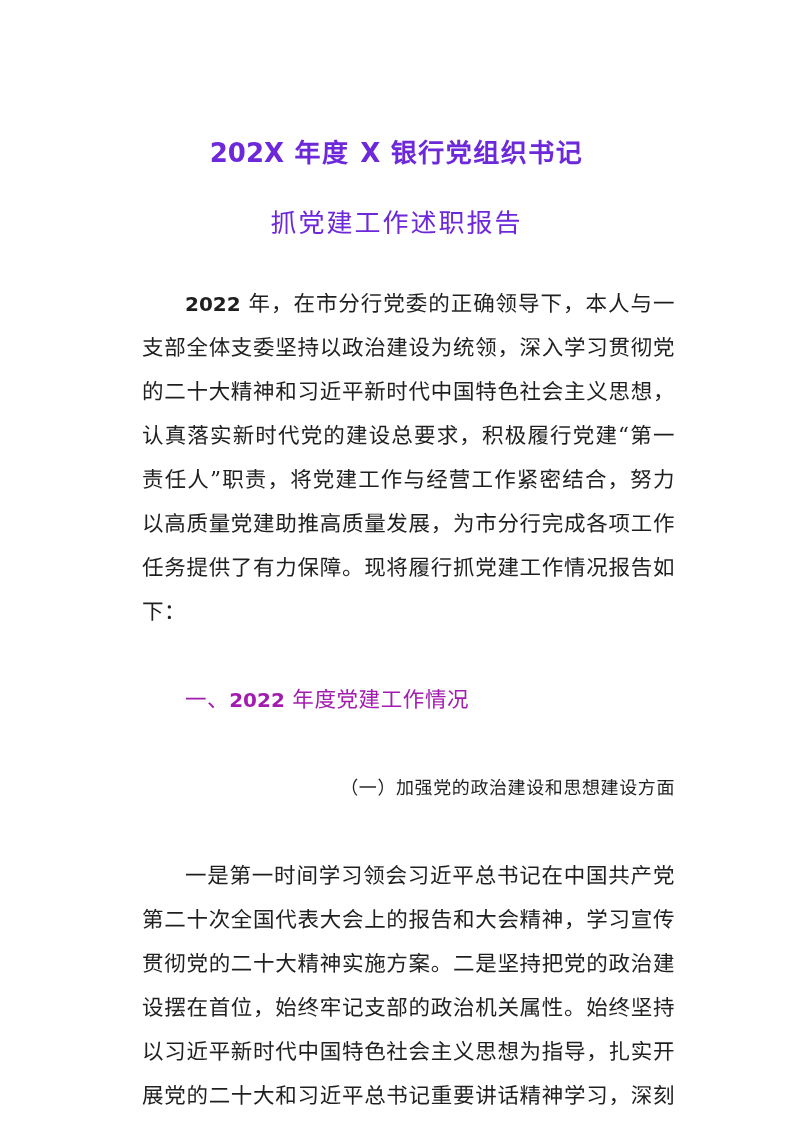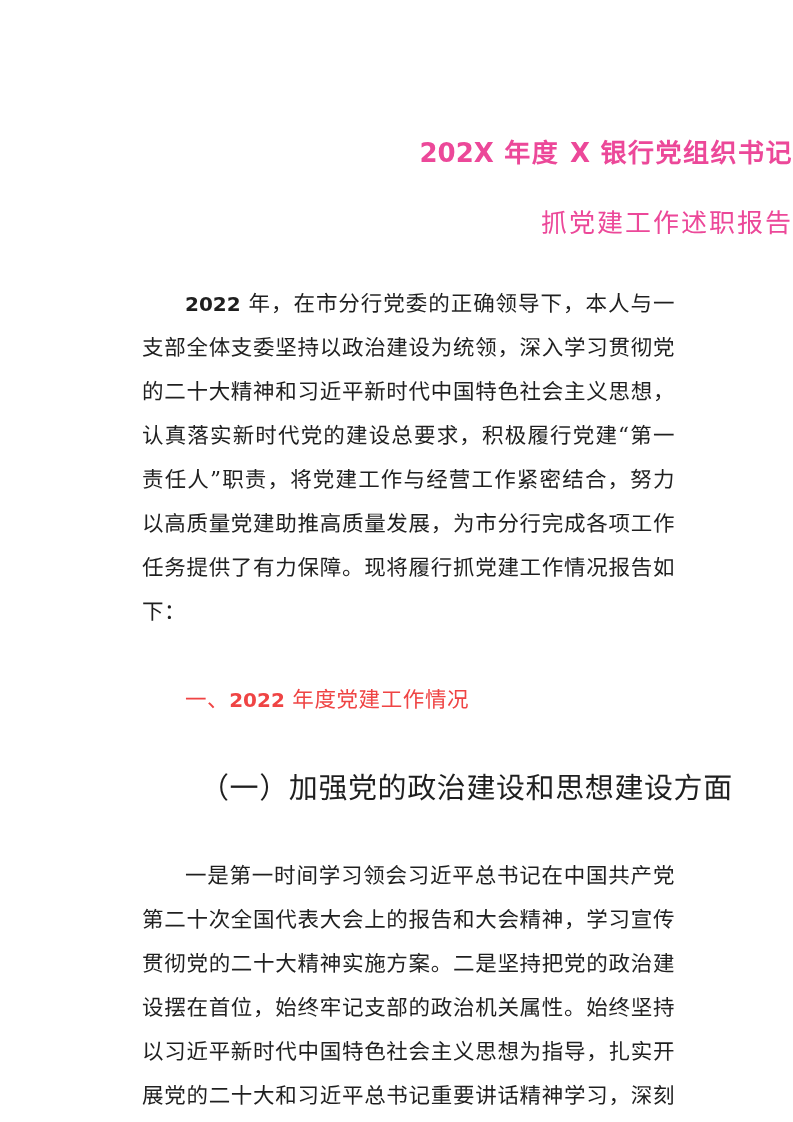--- a/index.html
+++ b/index.html
@@ -24,25 +24,25 @@
   }
 
   
   .title-block {
     padding-top: 118px;
     margin-left: -118px;
     margin-right: -118px;
   }
 
   .doc-title-line {
-    text-align: right;
+    text-align: center;
     font-size: 26px;
     line-height: 70px;
     letter-spacing: 1.5px;
-    color: #ec4899;
+    color: #6d28d9;
     white-space: nowrap;
   }
 
   .doc-title-line.primary {
     font-weight: 700;
   }
 
   .doc-title-line.secondary {
     font-weight: 400;
     letter-spacing: 2px;
@@ -80,36 +80,36 @@
     font-size: 20px;
   }
 
   
   p.heading-1 {
     margin: 0;
     font-size: 21.5px;
     line-height: 44px;
     text-indent: 2em;
     letter-spacing: 0.6px;
-    color: #ef4444;
+    color: #a21caf;
     text-align: left;
     white-space: nowrap;
   }
 
   p.heading-1 .latin {
     font-family: "DejaVu Sans", "Liberation Sans", sans-serif;
     font-weight: 700;
     letter-spacing: 0;
     font-size: 20px;
   }
 
   
   p.heading-2 {
     margin: 0;
-    font-size: 29px;
+    font-size: 18px;
     line-height: 44px;
     text-indent: 2em;
     letter-spacing: 0.6px;
     color: #1f1f1f;
     text-align: right;
     white-space: nowrap;
   }
 
   
   .spacer-line {

